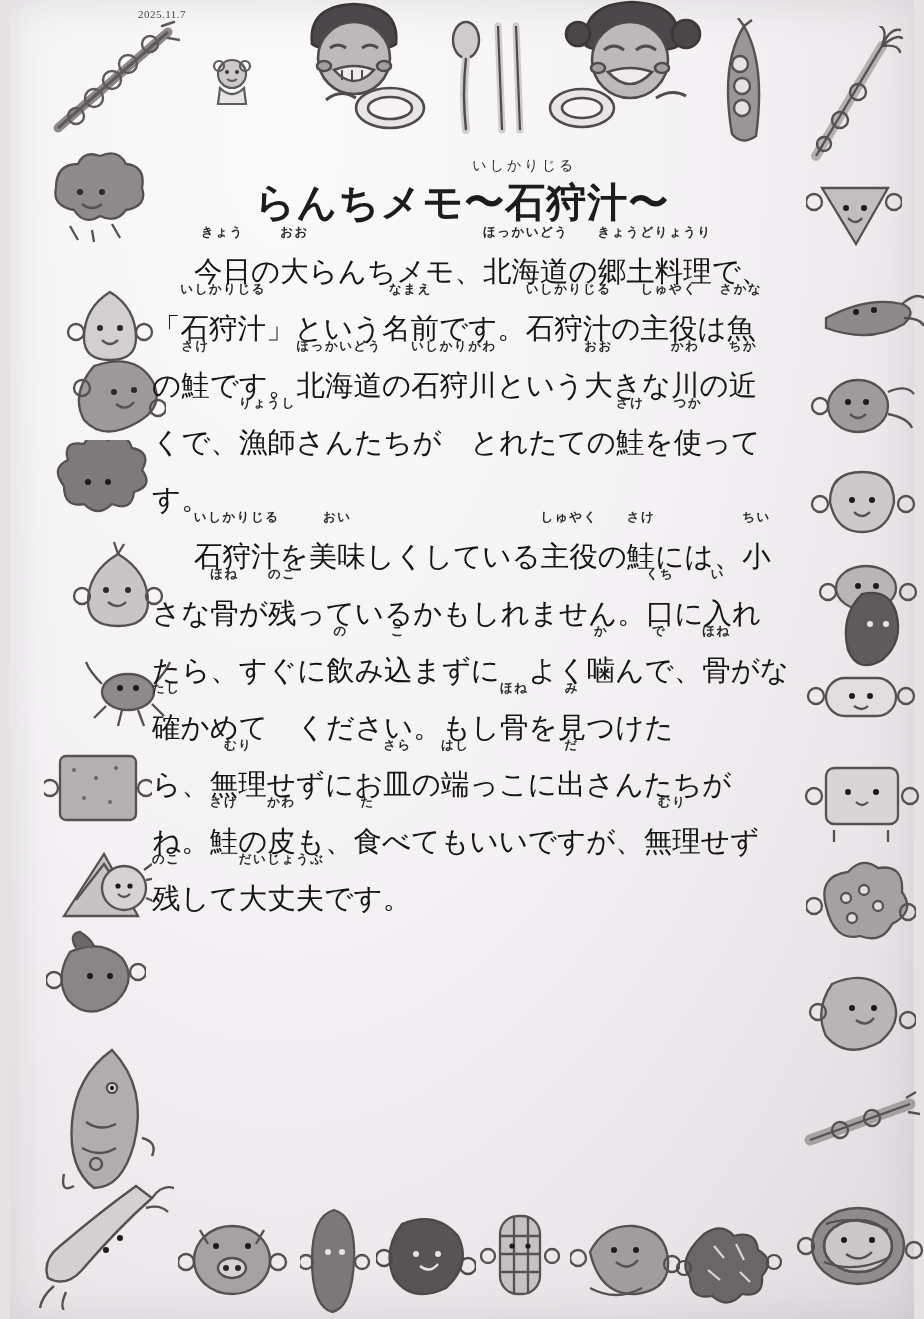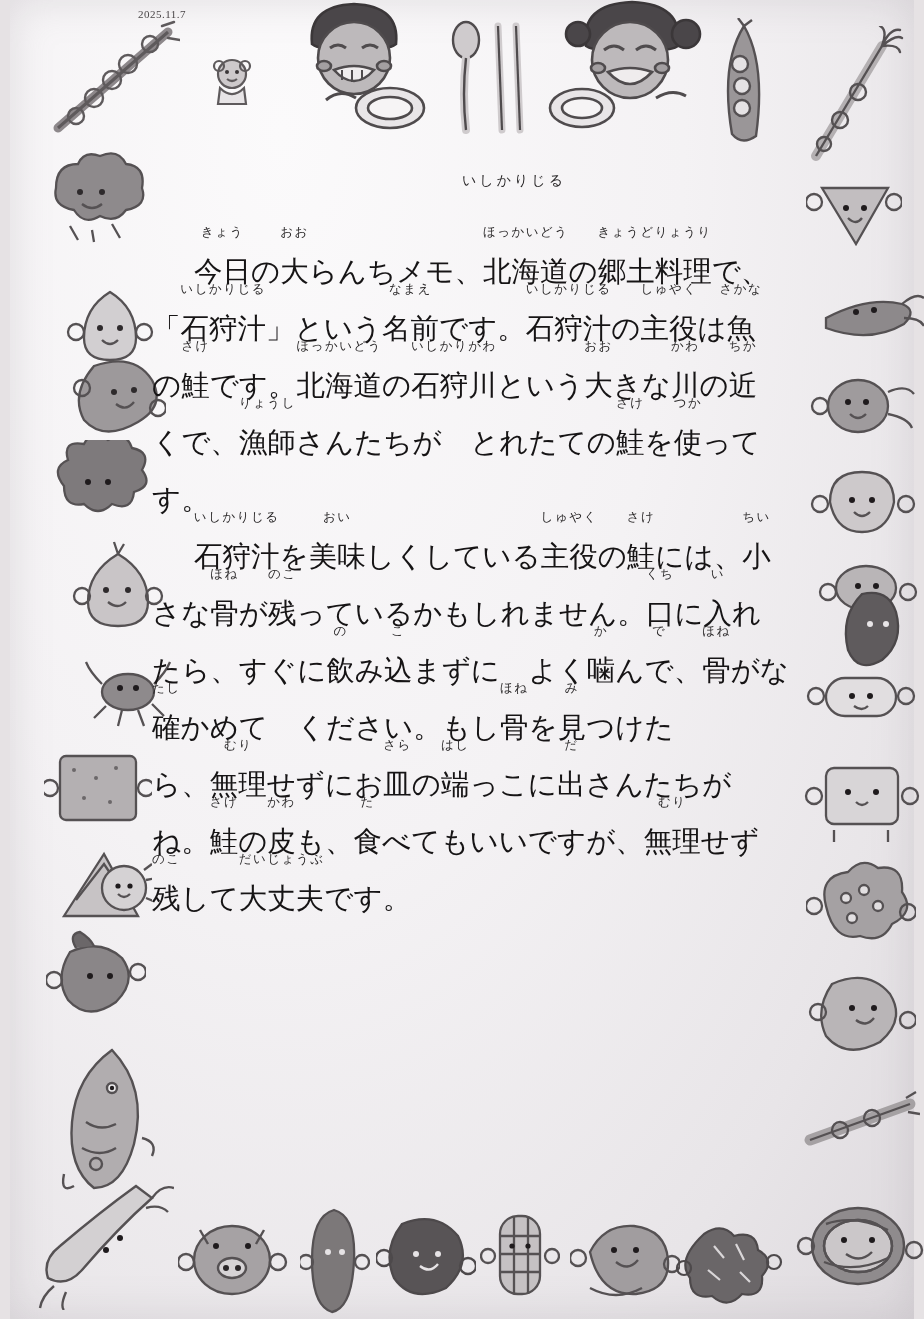--- a/index.html
+++ b/index.html
@@ -101,21 +101,21 @@
   .rb > .rt {
     position: absolute;
     left: 50%;
     transform: translateX(-50%);
     top: -17px;
     font-size: 12.5px;
     line-height: 12.5px;
     letter-spacing: 1.5px;
     color: #2a2829;
     white-space: nowrap;
-    font-weight: normal;
+    font-weight: bold;
   }
 </style>
 </head>
 <body>
 
 <div id="page">
   <div id="paper">
     <div id="sheet-inner">
 
       <div id="date">2025.11.7</div>
@@ -596,20 +596,21 @@
             <path d="M30 36 q28 -10 62 6 M28 74 q30 12 64 -4"></path>
             <circle cx="10" cy="58" r="8"></circle>
               <circle cx="118" cy="62" r="8"></circle>
           </g>
         </svg>
       </div>
 
       <div id="title-wrap">
         <div id="title">
           <span id="title-ruby">いしかりじる</span>
+          <span>らんちメモ〜石狩汁〜</span>
         </div>
       </div>
 
       <div id="body">
           <div class="line indent"><span class="rb"><span class="rt">きょう</span>今日</span><span class="rb">の</span><span class="rb"><span class="rt">おお</span>大</span><span class="rb">らんちメモ、</span><span class="rb"><span class="rt">ほっかいどう</span>北海道</span><span class="rb">の</span><span class="rb"><span class="rt">きょうどりょうり</span>郷土料理</span><span class="rb">で、</span></div>
           <div class="line"><span class="rb">「</span><span class="rb"><span class="rt">いしかりじる</span>石狩汁</span><span class="rb">」という</span><span class="rb"><span class="rt">なまえ</span>名前</span><span class="rb">です。</span><span class="rb"><span class="rt">いしかりじる</span>石狩汁</span><span class="rb">の</span><span class="rb"><span class="rt">しゅやく</span>主役</span><span class="rb">は</span><span class="rb"><span class="rt">さかな</span>魚</span></div>
           <div class="line"><span class="rb">の</span><span class="rb"><span class="rt">さけ</span>鮭</span><span class="rb">です。</span><span class="rb"><span class="rt">ほっかいどう</span>北海道</span><span class="rb">の</span><span class="rb"><span class="rt">いしかりがわ</span>石狩川</span><span class="rb">という</span><span class="rb"><span class="rt">おお</span>大</span><span class="rb">きな</span><span class="rb"><span class="rt">かわ</span>川</span><span class="rb">の</span><span class="rb"><span class="rt">ちか</span>近</span></div>
           <div class="line"><span class="rb">くで、</span><span class="rb"><span class="rt">りょうし</span>漁師</span><span class="rb">さんたちが　とれたての</span><span class="rb"><span class="rt">さけ</span>鮭</span><span class="rb">を</span><span class="rb"><span class="rt">つか</span>使</span><span class="rb">って</span></div>
           <div class="line"><span class="rb">す。</span></div>
           <div class="line indent"><span class="rb"><span class="rt">いしかりじる</span>石狩汁</span><span class="rb">を</span><span class="rb"><span class="rt">おい</span>美味</span><span class="rb">しくしている</span><span class="rb"><span class="rt">しゅやく</span>主役</span><span class="rb">の</span><span class="rb"><span class="rt">さけ</span>鮭</span><span class="rb">には、</span><span class="rb"><span class="rt">ちい</span>小</span></div>

